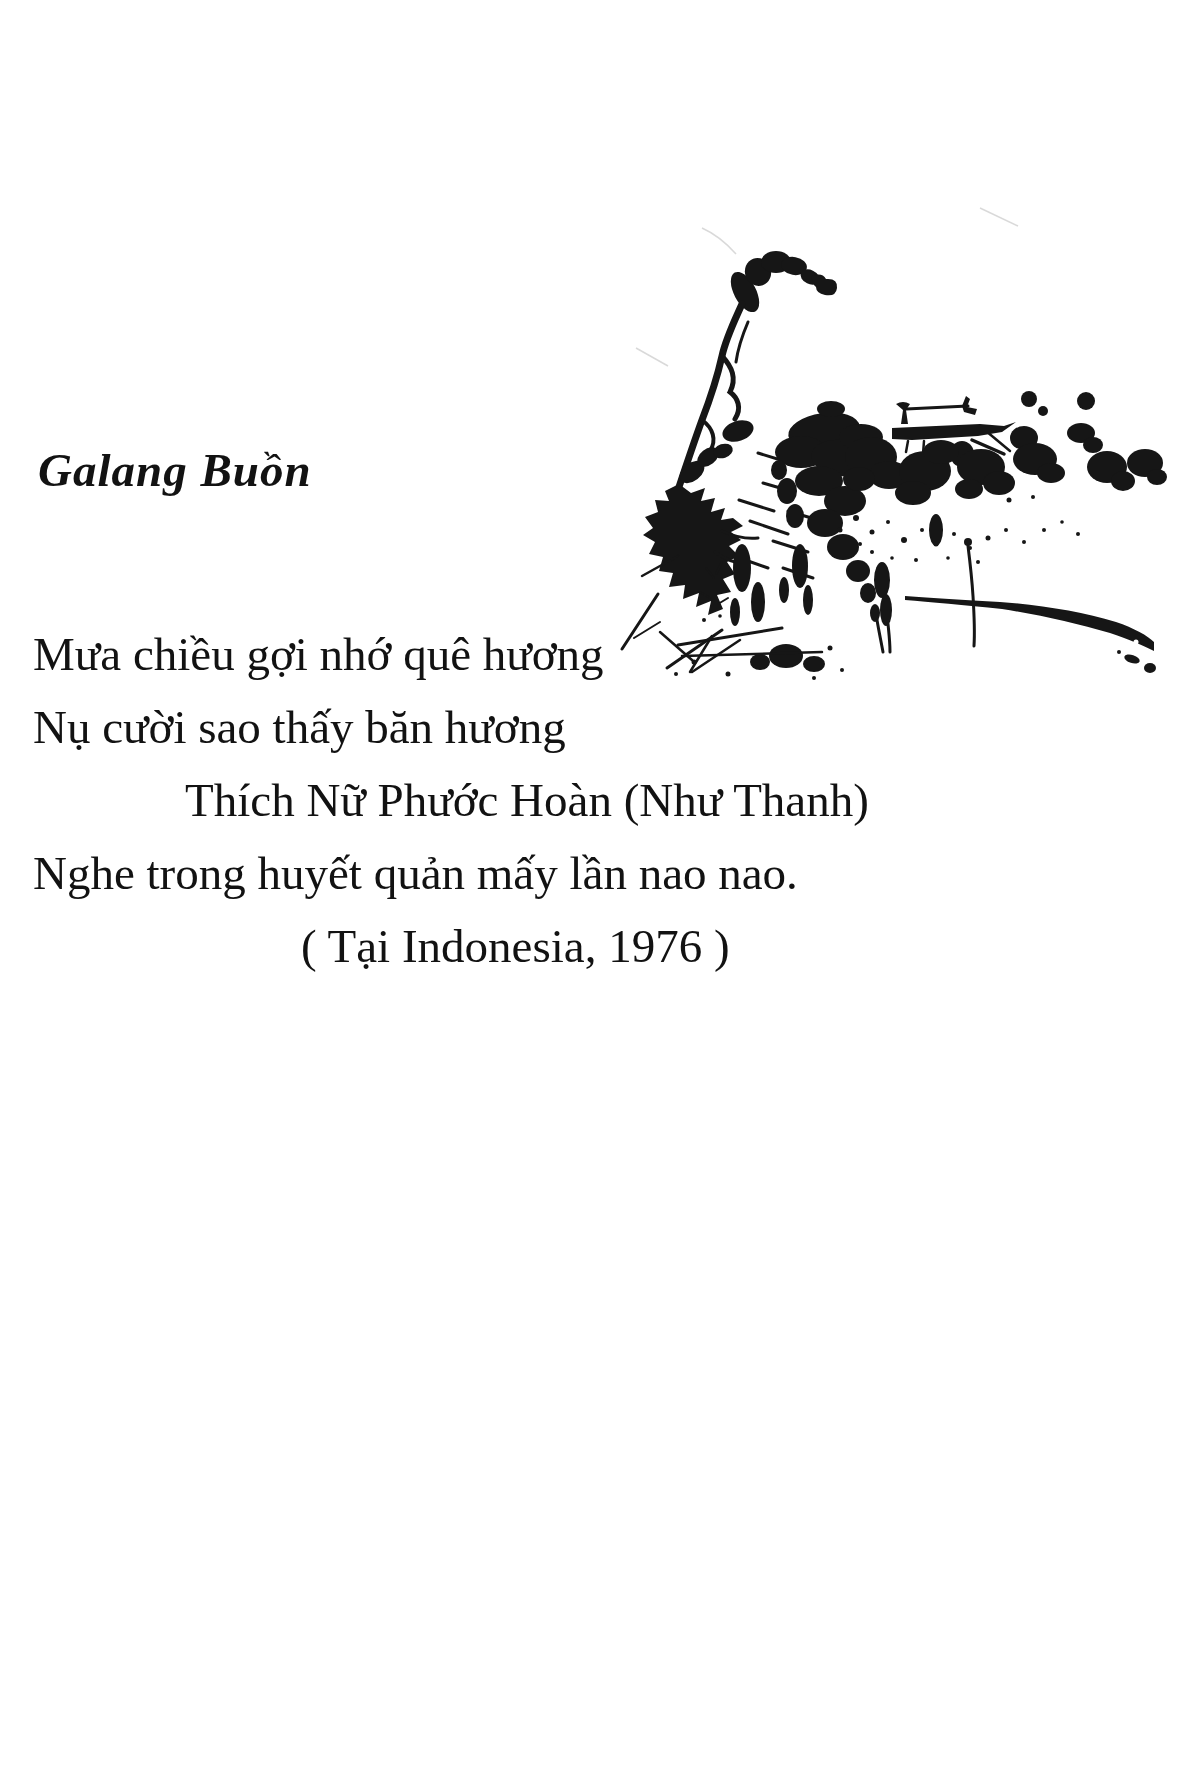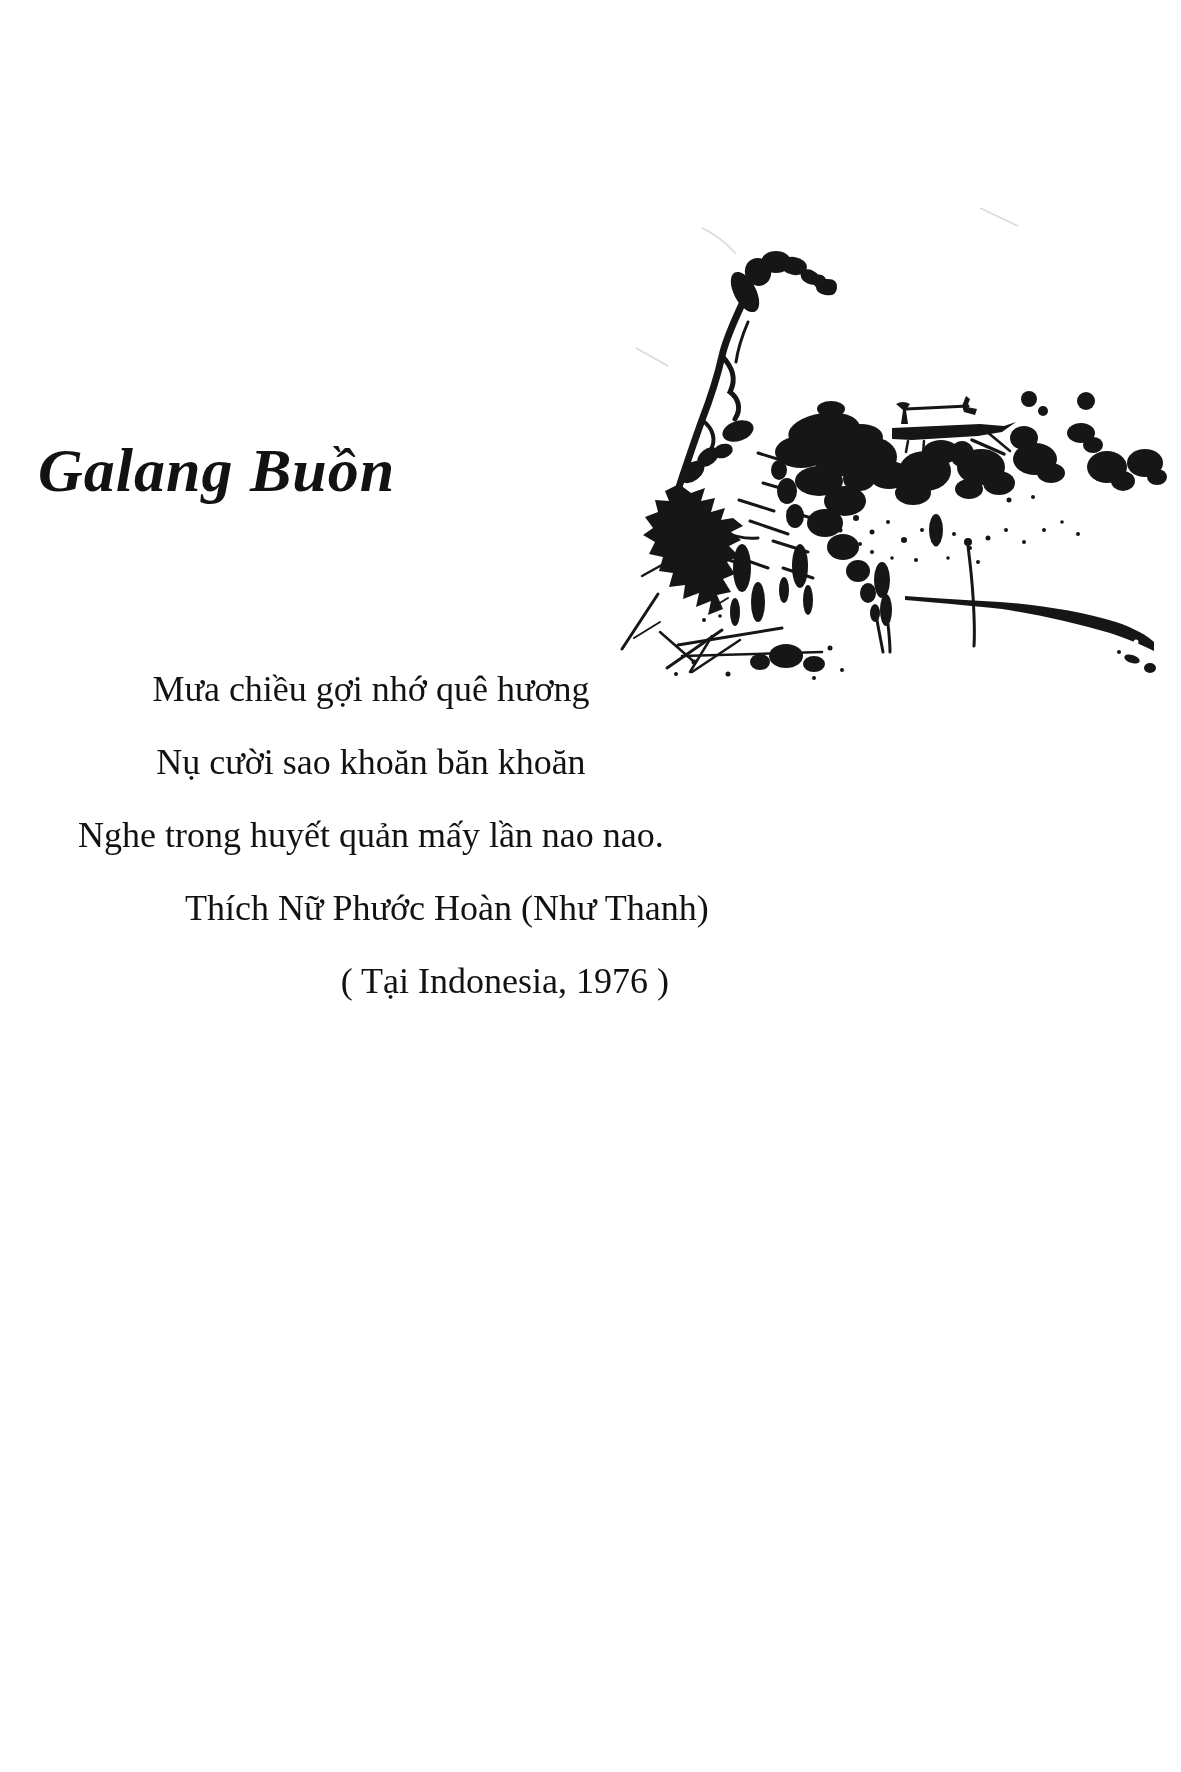--- a/index.html
+++ b/index.html
@@ -10,35 +10,34 @@
     background:#ffffff;
     overflow:hidden;
     font-family:"Liberation Serif","DejaVu Serif",serif;
     color:#121212;
   }
   .title{
     position:absolute;
     left:38px;
     top:433px;
     margin:0;
-    font-size:62px;
+    font-size:47px;
     line-height:74px;
     font-weight:700;
     font-style:italic;
     letter-spacing:1px;
     white-space:nowrap;
   }
   .poem{
     position:absolute;
     left:33px;
-    top:653px;
-    font-size:36px;
+    top:618px;
+    font-size:47px;
     line-height:73px;
     white-space:nowrap;
-    text-align:center;
   }
   .poem .line{min-height:73px;}
   .poem .indent-1{margin-left:152px;}
   .poem .indent-2{margin-left:268px;}
   .painting{
     position:absolute;
     left:572px;
     top:200px;
     width:612px;
     height:485px;
@@ -232,19 +231,19 @@
         <path d="M134,368 L142,378" stroke-width="2"></path>
         <path d="M150,362 L144,374" stroke-width="2"></path>
         <path d="M128,392 L138,398" stroke-width="2"></path>
         <path d="M146,404 L156,398" stroke-width="2"></path>
       </g>
     </g>
   </svg>
 
   <div class="poem">
     <div class="line">Mưa chiều gợi nhớ quê hương</div>
-    <div class="line">Nụ cười sao khoăn băn khoăn</div>
+    <div class="line">Nụ cười sao thấy băn hương</div>
+    <div class="line indent-1">Thích Nữ Phước Hoàn (Như Thanh)</div>
     <div class="line">Nghe trong huyết quản mấy lần nao nao.</div>
-    <div class="line indent-1">Thích Nữ Phước Hoàn (Như Thanh)</div>
     <div class="line indent-2">( Tại Indonesia, 1976 )</div>
   </div>
 
 </div>
 
 </body></html>

